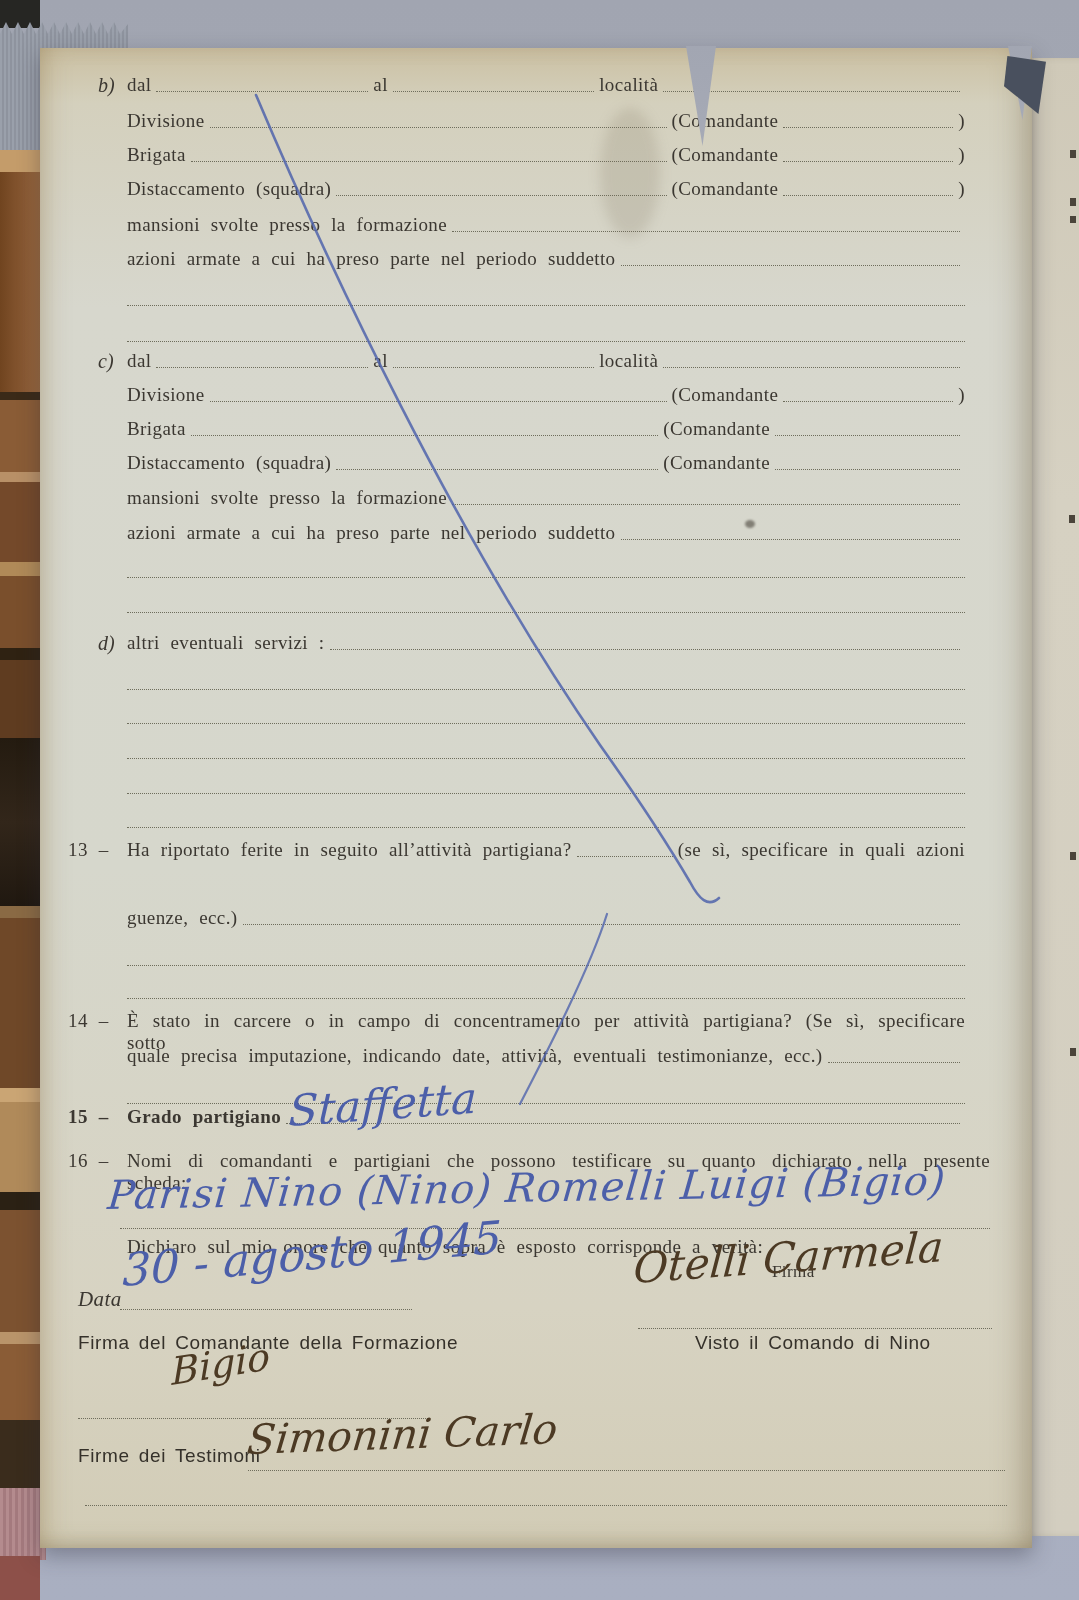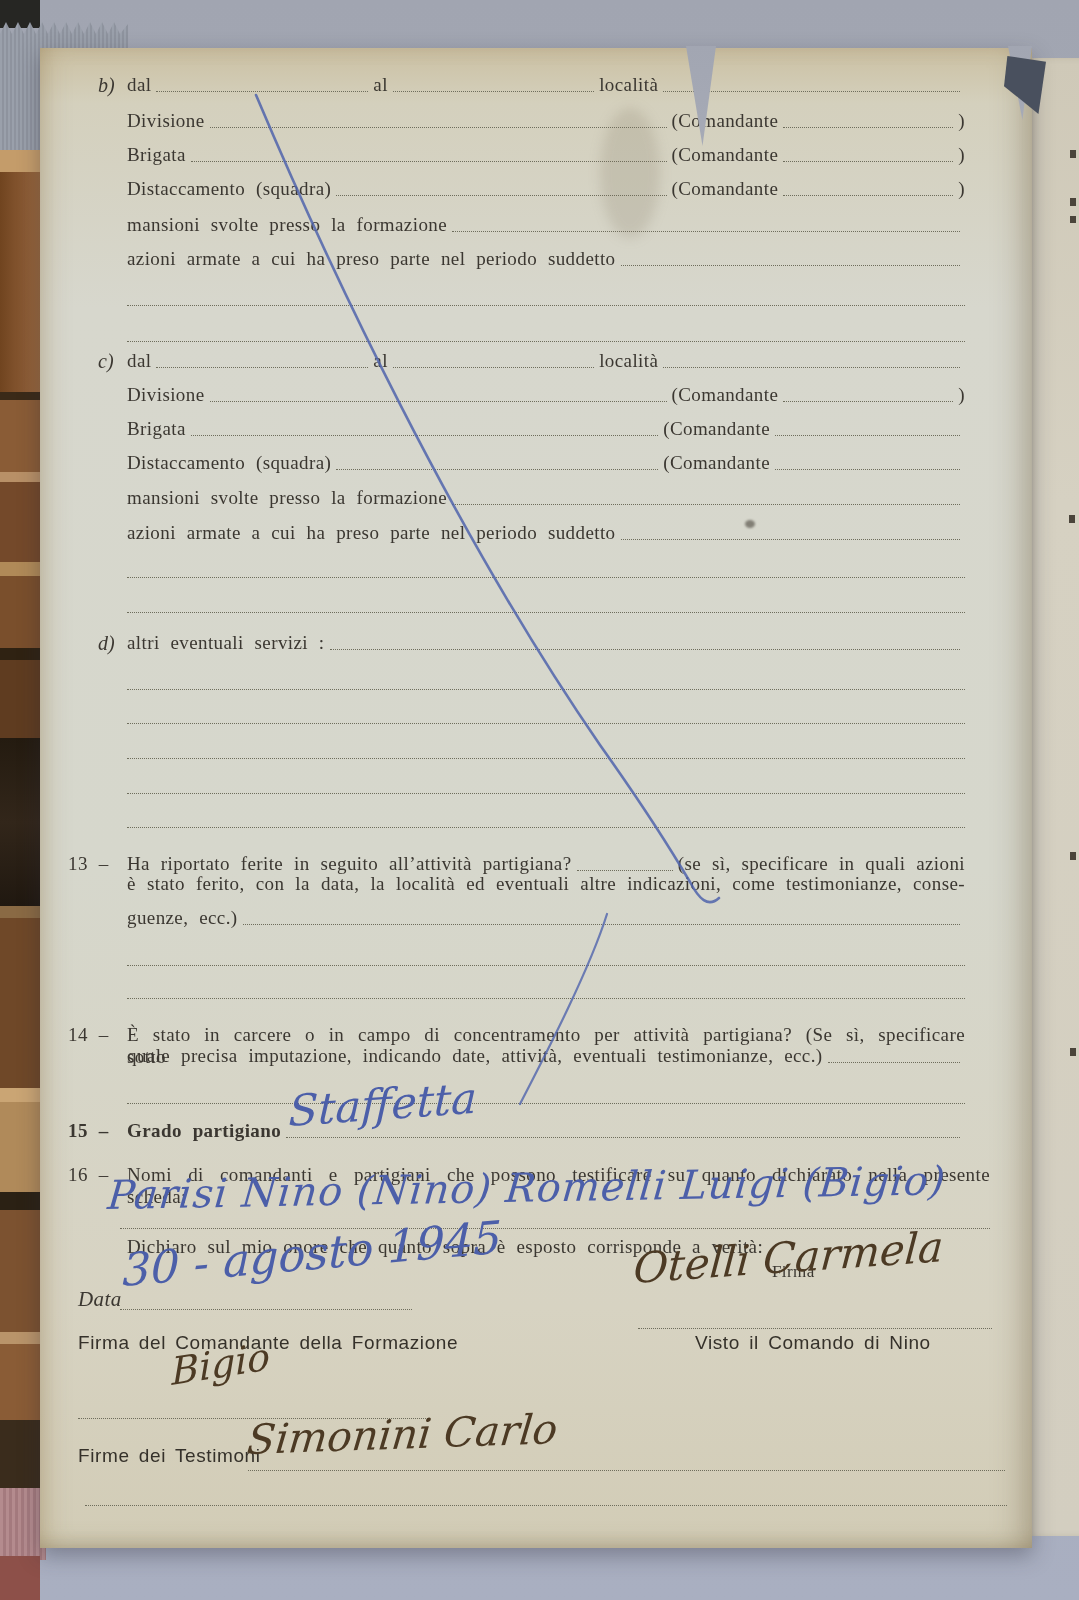--- a/index.html
+++ b/index.html
@@ -49,21 +49,21 @@
   .print{position:absolute;color:#3b3731;font-size:19px;line-height:24px;word-spacing:.30em;letter-spacing:.4px;z-index:3;text-align:center;}
   .row{position:absolute;left:87px;right:67px;display:flex;align-items:baseline;color:#3b3731;font-size:19px;word-spacing:.30em;letter-spacing:.4px;z-index:3;justify-content:space-between;}
   .row .lbl{white-space:nowrap;}
   .dots{flex:1 1 auto;border-bottom:1.6px dotted #6e6d5c;align-self:flex-end;margin:0 5px 4px 5px;min-width:30px;}
   .dots.fix170{flex:0 0 170px;}
   .dots.fix178{flex:0 0 185px;}
   .dots.g20{flex-grow:2.0;}
   .dots.g19{flex-grow:1.9;}
   .dots.g28{flex-grow:2.8;}
   .letter{position:absolute;left:58px;font-style:italic;font-size:20px;color:#3b3731;z-index:3;}
-  .num{flex:0 0 59px;white-space:nowrap;margin-top:14px;}
+  .num{flex:0 0 59px;white-space:nowrap;}
   .stretch{text-align:justify;text-align-last:justify;}
   .dotline{position:absolute;border-bottom:1.6px dotted #6e6d5c;z-index:3;}
   .sans{font-family:"Liberation Sans", sans-serif;font-size:19px;letter-spacing:.6px;word-spacing:.18em;color:#35312a;}
   
   .hw{position:absolute;font-style:italic;white-space:nowrap;z-index:6;
       font-family:"DejaVu Serif", serif;transform-origin:left bottom;}
   .hw.blue{color:#4c5fa9;}
   .hw.brown{color:#4c3a24;}
   .penstroke{position:absolute;left:0;top:0;z-index:7;pointer-events:none;}
 </style>
@@ -198,21 +198,20 @@
   <div class="dotline" style="top:710px;left:87px;right:67px;"></div>
   <div class="dotline" style="top:745px;left:87px;right:67px;"></div>
   <div class="dotline" style="top:779px;left:87px;right:67px;"></div>
 
   <div class="row" style="top:791px;left:28px;">
     <span class="num">13 –</span>
     <span class="lbl">Ha riportato ferite in seguito all’attività partigiana?</span>
     <span class="dots"></span>
     <span class="lbl">(se sì, specificare in quali azioni</span>
   </div>
-  <div class="print stretch" style="top:824px;left:87px;right:67px;">è stato ferito, con la data, la località ed eventuali altre indicazioni, come testimonianze, conse-</div>
   <div class="row" style="top:859px;">
     <span class="lbl">guenze, ecc.)</span>
       <span class="dots"></span>
   </div>
   <div class="dotline" style="top:917px;left:87px;right:67px;"></div>
   <div class="dotline" style="top:950px;left:87px;right:67px;"></div>
 
   <div class="row" style="top:962px;left:28px;">
     <span class="num">14 –</span>
     <span class="lbl stretch" style="flex:1 1 auto;white-space:normal;">È stato in carcere o in campo di concentramento per attività partigiana? (Se sì, specificare sotto</span>

